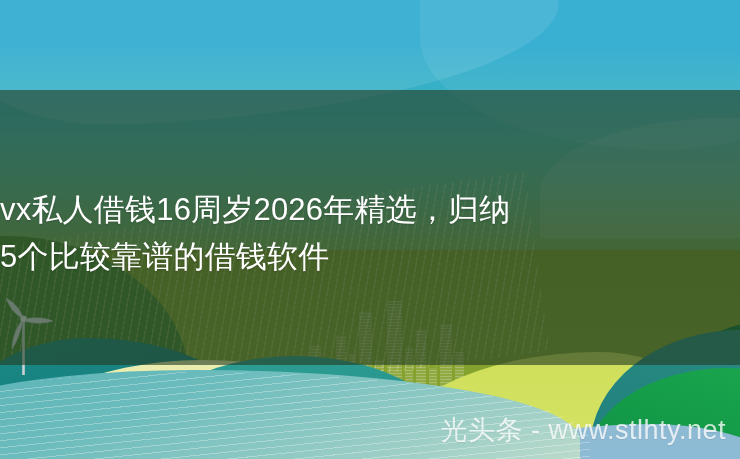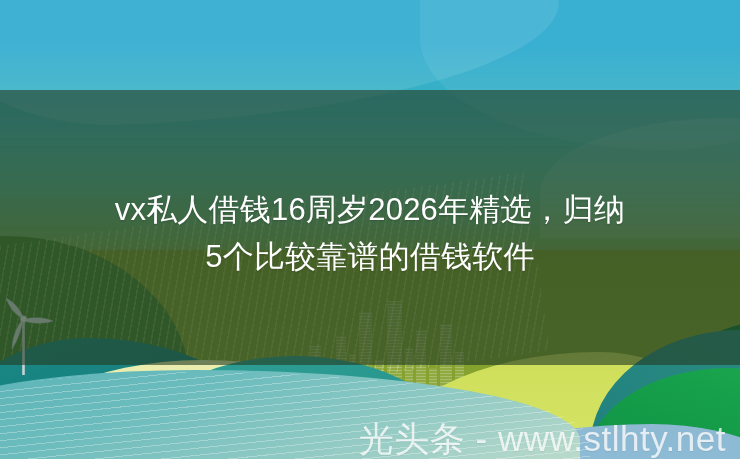--- a/index.html
+++ b/index.html
@@ -150,35 +150,35 @@
 
   
   .overlay-band{
     position:absolute;left:0;top:90px;width:740px;height:275px;
     background:rgba(36,62,36,.62);
   }
 
   
   .headline{
     position:absolute;left:0;top:186px;width:740px;
-    text-align:center;
+    text-align:left;
     color:#ffffff;
     font-size:31px;
     line-height:47px;
     font-weight:400;
     letter-spacing:.2px;
     white-space:pre-line;
     text-shadow:0 1px 2px rgba(0,0,0,.18);
   }
 
   
   .watermark{
-    position:absolute;right:14px;top:424px;
+    position:absolute;right:14px;top:415px;
     color:rgba(255,255,255,.78);
-    font-size:35px;
+    font-size:27px;
     line-height:30px;
     letter-spacing:.5px;
     white-space:nowrap;
     text-shadow:0 1px 1px rgba(0,0,0,.06);
   }
 </style>
 </head>
 <body>
 
 <div id="banner">

